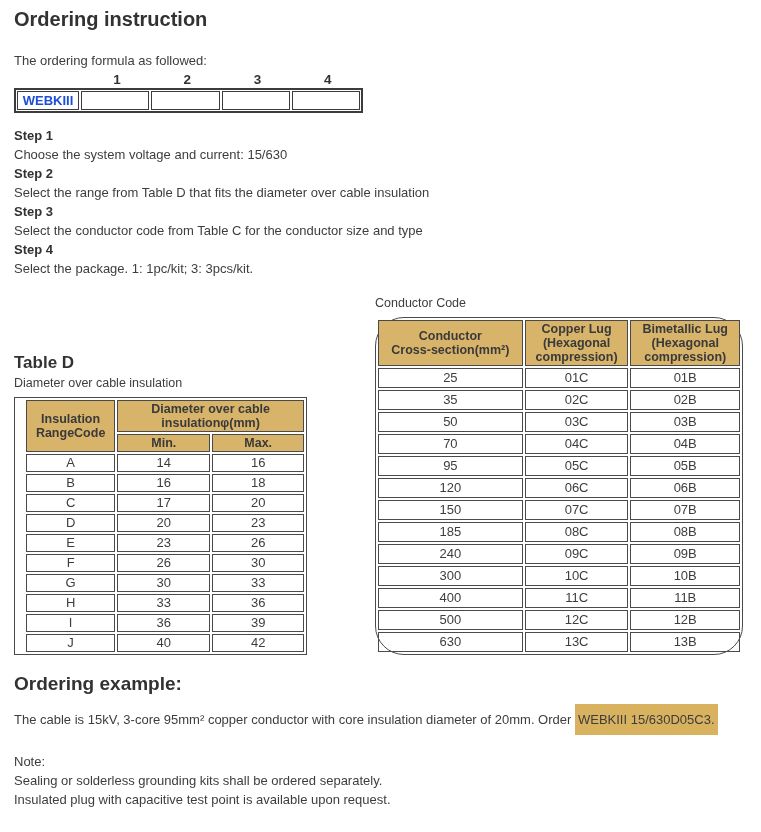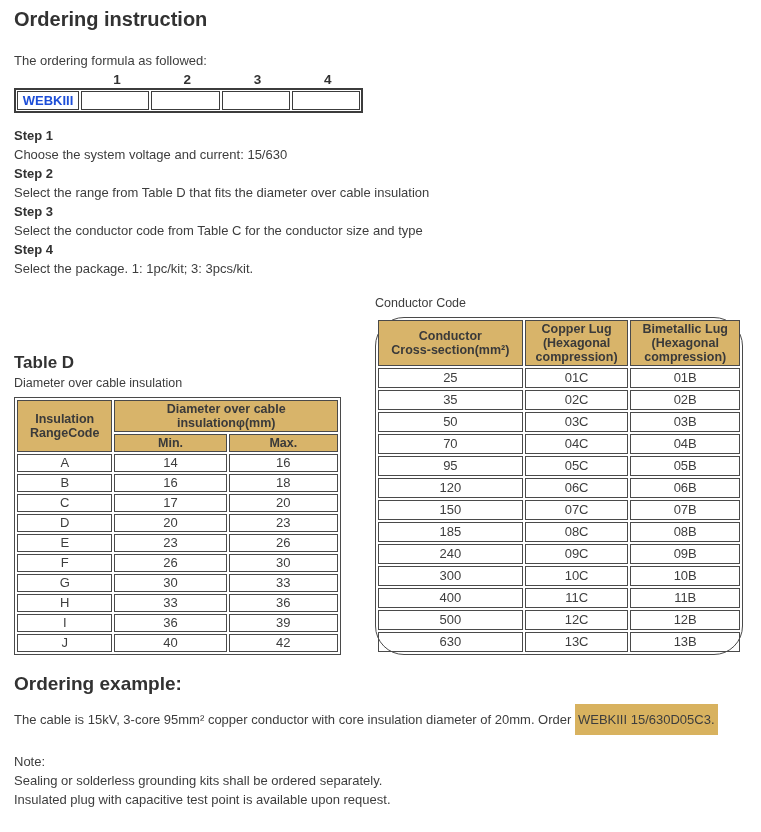--- a/index.html
+++ b/index.html
@@ -37,21 +37,21 @@
 
   table.data-table{border-collapse:separate;border-spacing:2px;border:1px solid #4a4a4a;background:#fff;}
   table.data-table th{
     background:#D8B46A;border:1px solid #4a4a4a;
     font-size:12.5px;font-weight:bold;color:#3a3a3a;
     line-height:1.12;padding:1px 2px;white-space:pre-line;text-align:center;
   }
   table.data-table td{
     border:1px solid #4a4a4a;font-size:13px;text-align:center;padding:0 2px;color:#3d3d3d;
   }
-  .tableD{width:327px;}
+  .tableD{width:293px;padding-left:9px;}
   .tableD td{height:16px;line-height:16px;}
   .tableC{width:368px;border-radius:29px;}
   .tableC td{height:18px;line-height:18px;}
 
   
   .h-example{font-size:19px;font-weight:bold;color:#323232;margin:18px 0 0 0;}
   .example-text{font-size:13px;margin:17px 0 0 0;}
   .highlight{background:#D8B25F;padding:8px 3px;}
 
   

